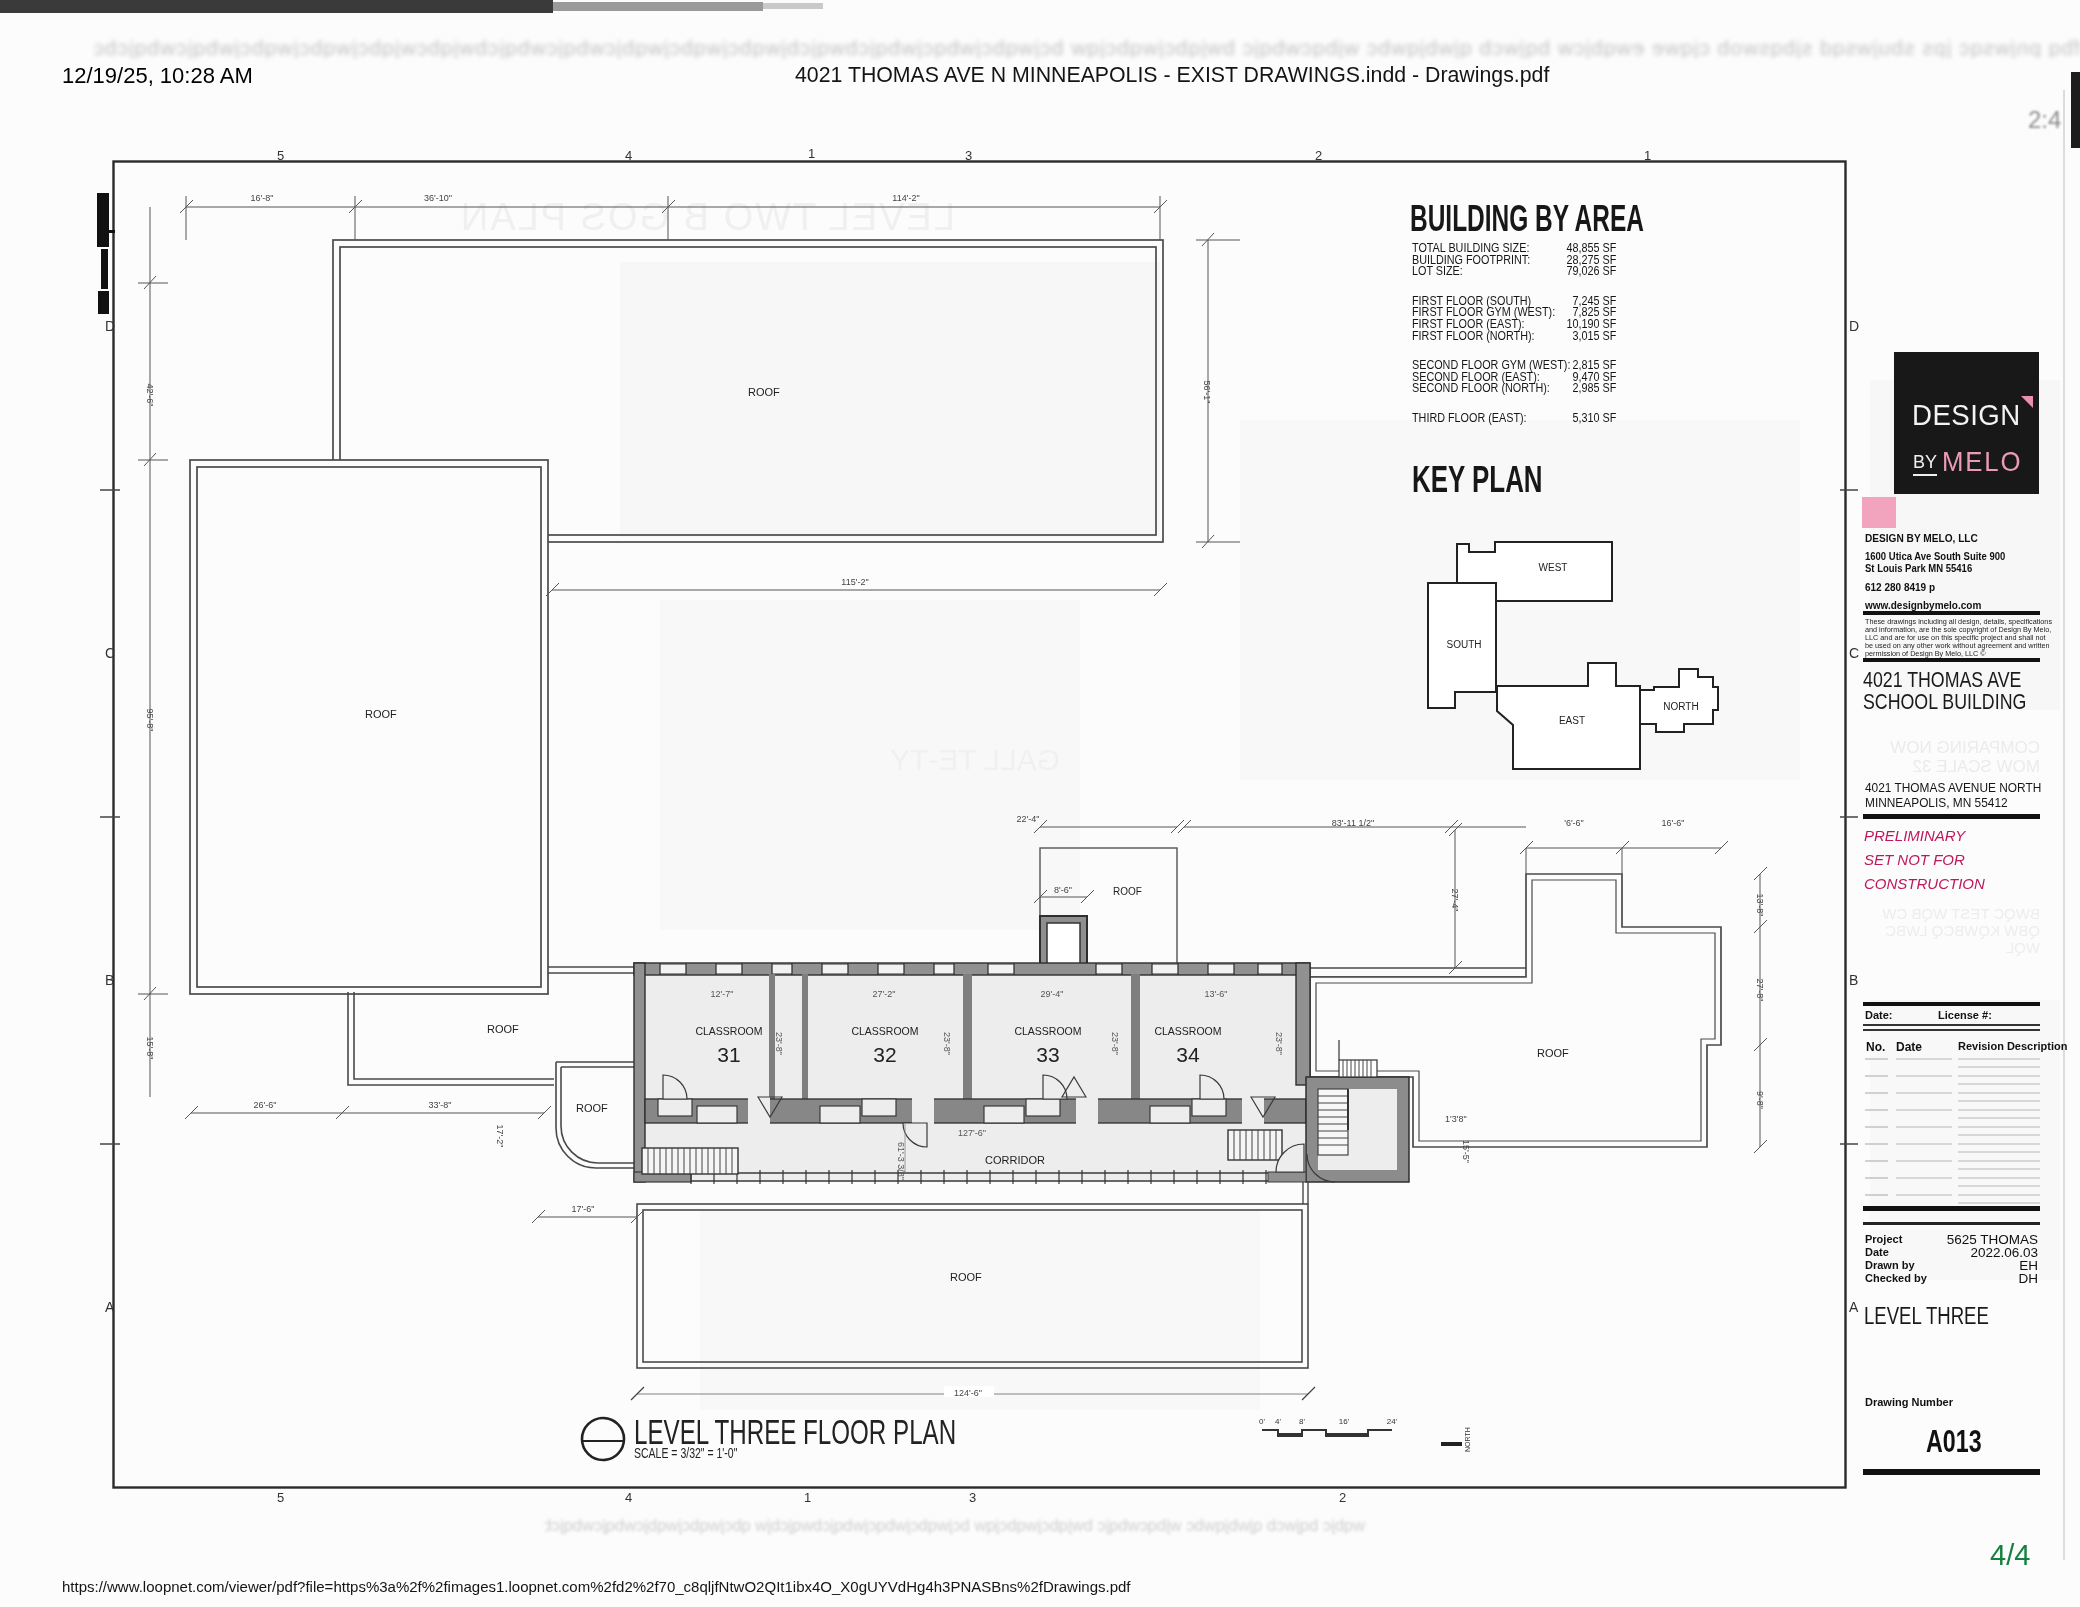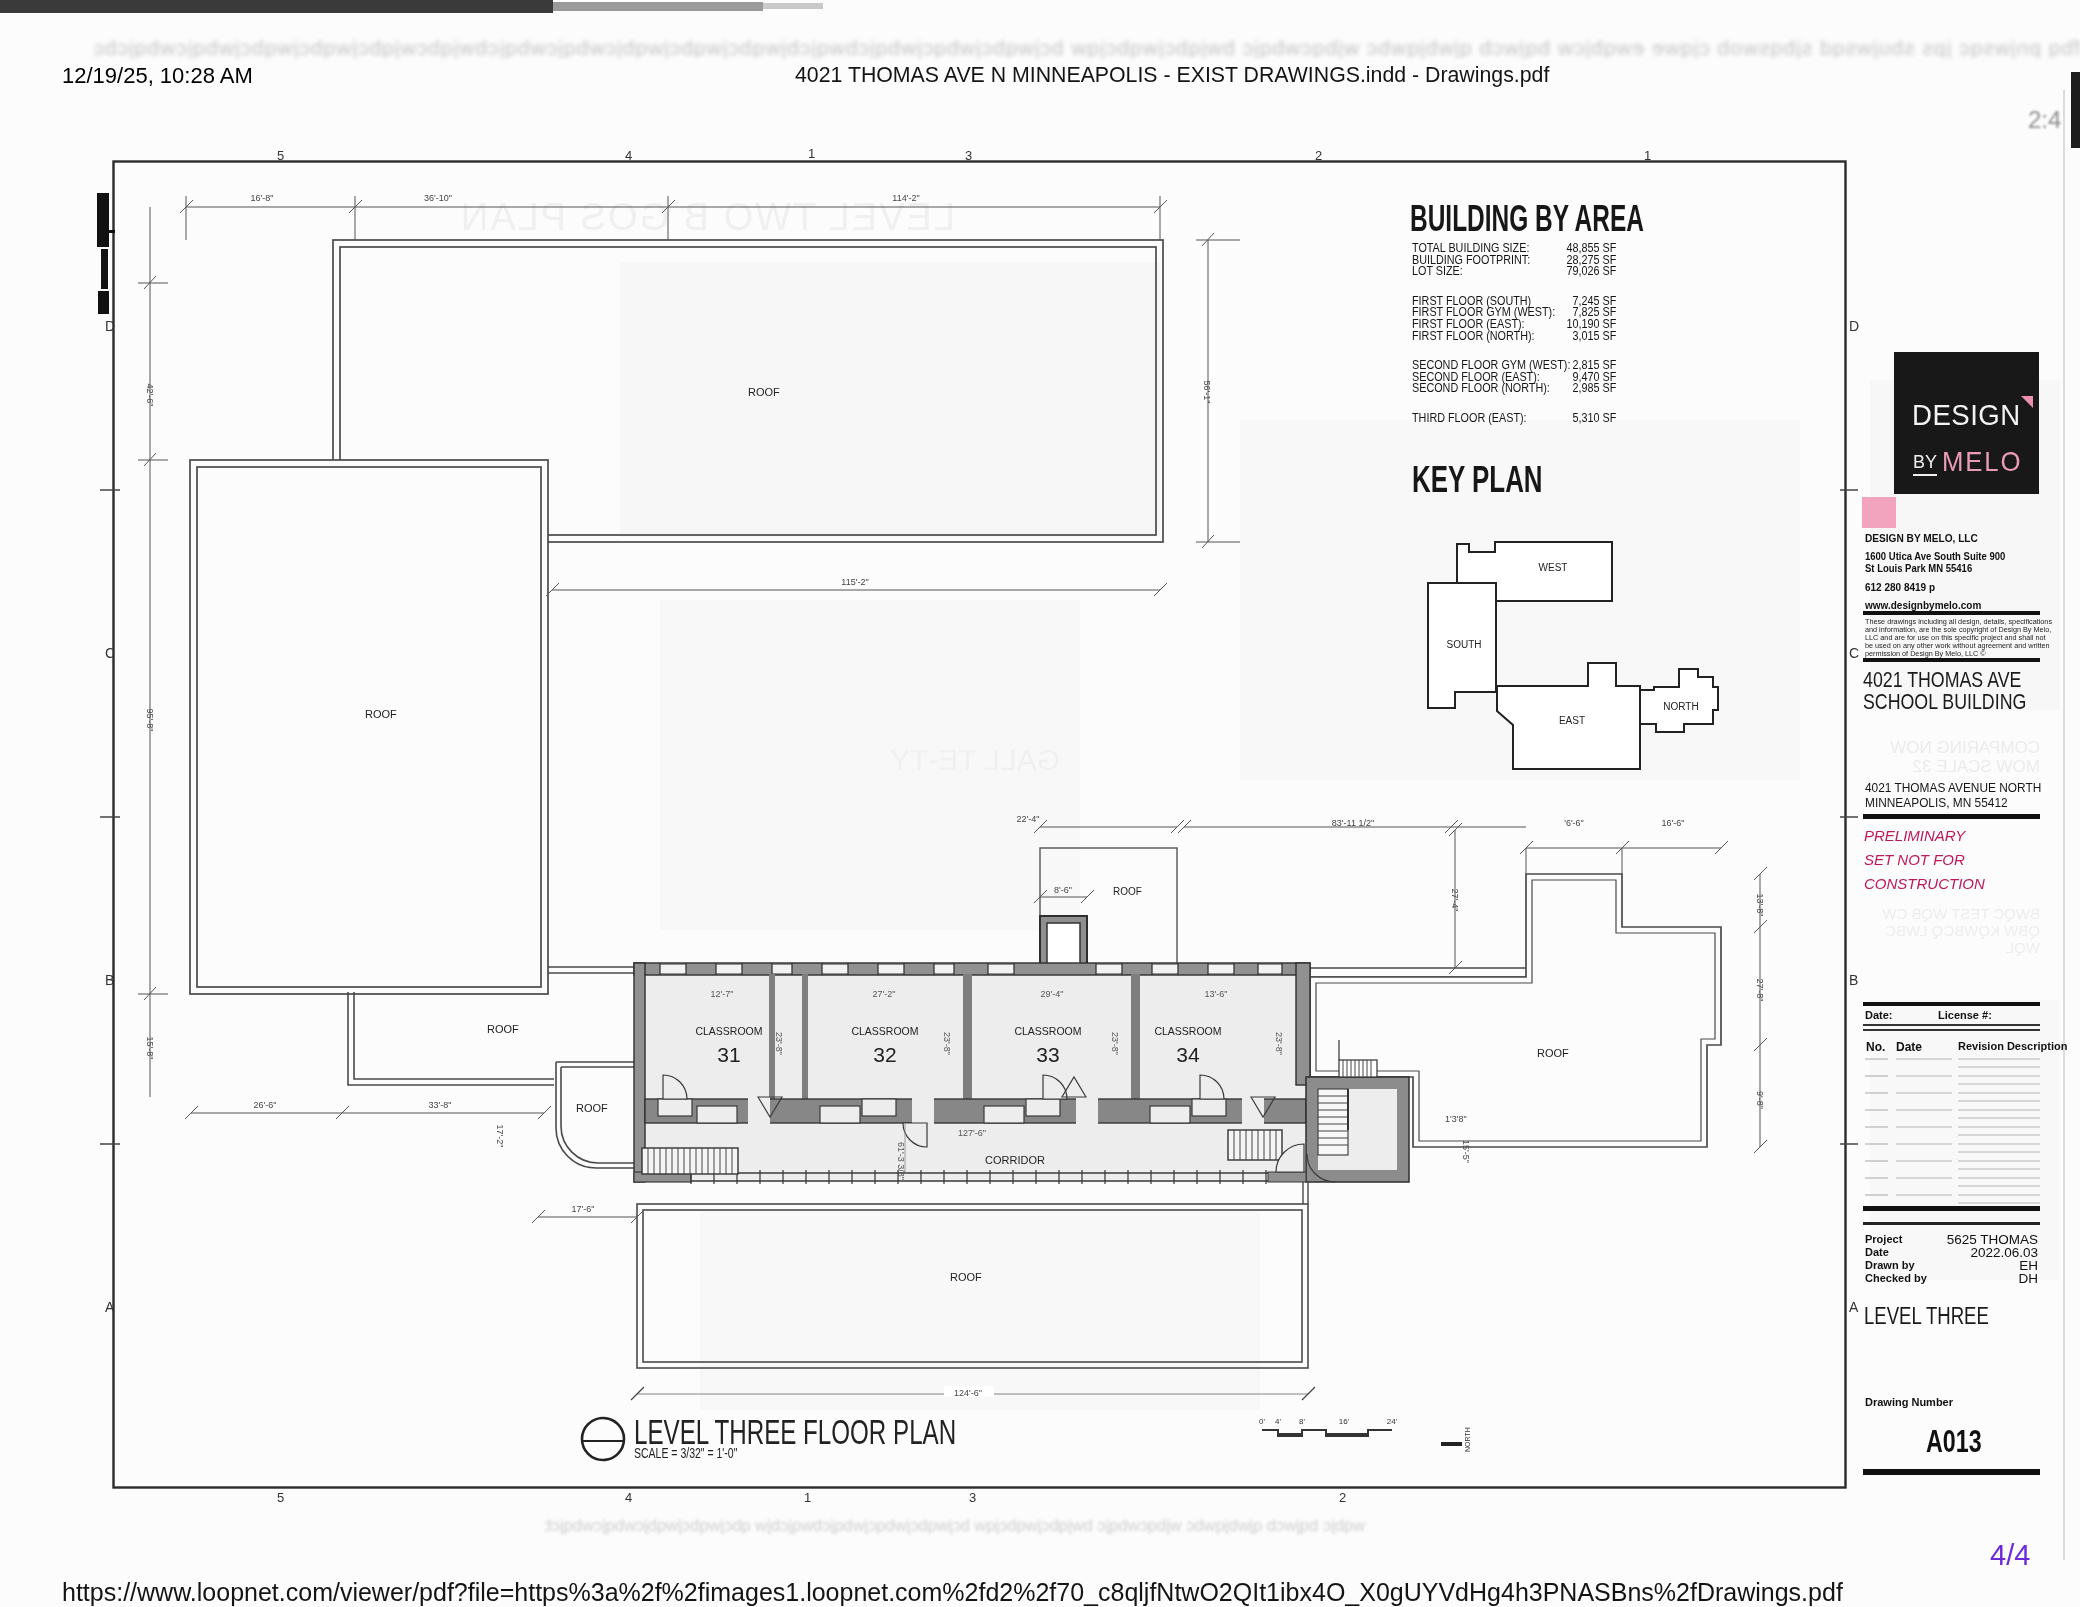--- a/index.html
+++ b/index.html
@@ -16,23 +16,23 @@
 <div class="abs" style="left:95px;top:36px;width:1985px;height:22px;font-size:21px;letter-spacing:1px;color:#c2c2c2;filter:blur(2px);transform:scaleX(-1);white-space:nowrap;overflow:hidden">fbq pnjwsqc jps sbujwsqd sjbqswob cjqwe ewqbjcw bqjwcb qjwbjqwbc wjbqcwbqjc bwjqbcjwqbcjqw bcjwqbcjwbqcjwbqjcbwqjcbjwqbcjwqbcjwqbjcwbqjcwbqjcbwjqbcwjqbcjwqbcjwqbcjwbqjcwbqjcbqwjcbjwqbcjwq</div>
 
 <div class="abs" style="left:62px;top:63px;font-size:22px;color:#000000">12/19/25, 10:28 AM</div>
 
 <div class="abs" style="left:795px;top:63px;font-size:21.3px;color:#141414">4021 THOMAS AVE N MINNEAPOLIS - EXIST DRAWINGS.indd - Drawings.pdf</div>
 
 <div class="abs" style="left:2071px;top:72px;width:9px;height:76px;background:#1d1d1d"></div>
 <div class="abs" style="left:2028px;top:106px;width:26px;height:30px;font-size:24px;color:#8f8f8f;filter:blur(1px)">2:4</div>
 <div class="abs" style="left:2063px;top:90px;width:2px;height:1470px;background:#dcdcdc"></div>
 
-<div class="abs" style="left:62px;top:1578px;font-size:25px;color:#141414">https://www.loopnet.com/viewer/pdf?file=https%3a%2f%2fimages1.loopnet.com%2fd2%2f70_c8qljfNtwO2QIt1ibx4O_X0gUYVdHg4h3PNASBns%2fDrawings.pdf</div>
-
-<div class="abs" style="left:1990px;top:1539px;font-size:29px;color:#6d28d9">4/4</div>
+<div class="abs" style="left:62px;top:1578px;font-size:15px;color:#141414">https://www.loopnet.com/viewer/pdf?file=https%3a%2f%2fimages1.loopnet.com%2fd2%2f70_c8qljfNtwO2QIt1ibx4O_X0gUYVdHg4h3PNASBns%2fDrawings.pdf</div>
+
+<div class="abs" style="left:1990px;top:1539px;font-size:29px;color:#15803d">4/4</div>
 
 <div class="abs" style="left:545px;top:1516px;width:820px;height:22px;font-size:16.5px;color:#cfcfcf;filter:blur(1.8px);transform:scaleX(-1);white-space:nowrap;overflow:hidden">wqbjc bqjwcb qjwbjqwbc wjbqcwbqjc bwjqbcjwqbcjqw bcjwqbcjwbqcjwbqjcbwqjcbjw qbcjwqbcjwqbjcwbqjcwbqjcb</div>
 <svg class="abs" style="left:0;top:0" width="2080" height="1607" viewBox="0 0 2080 1607" xmlns="http://www.w3.org/2000/svg">
 
 <g opacity="0.45">
 <rect x="620" y="262" width="540" height="275" fill="#f1f1f1"></rect>
 <rect x="1240" y="420" width="560" height="360" fill="#f3f3f3"></rect>
 <rect x="660" y="600" width="420" height="330" fill="#f4f4f4"></rect>
 <rect x="330" y="580" width="200" height="380" fill="#f6f6f6"></rect>
 <rect x="700" y="1210" width="560" height="200" fill="#f4f4f4"></rect>

